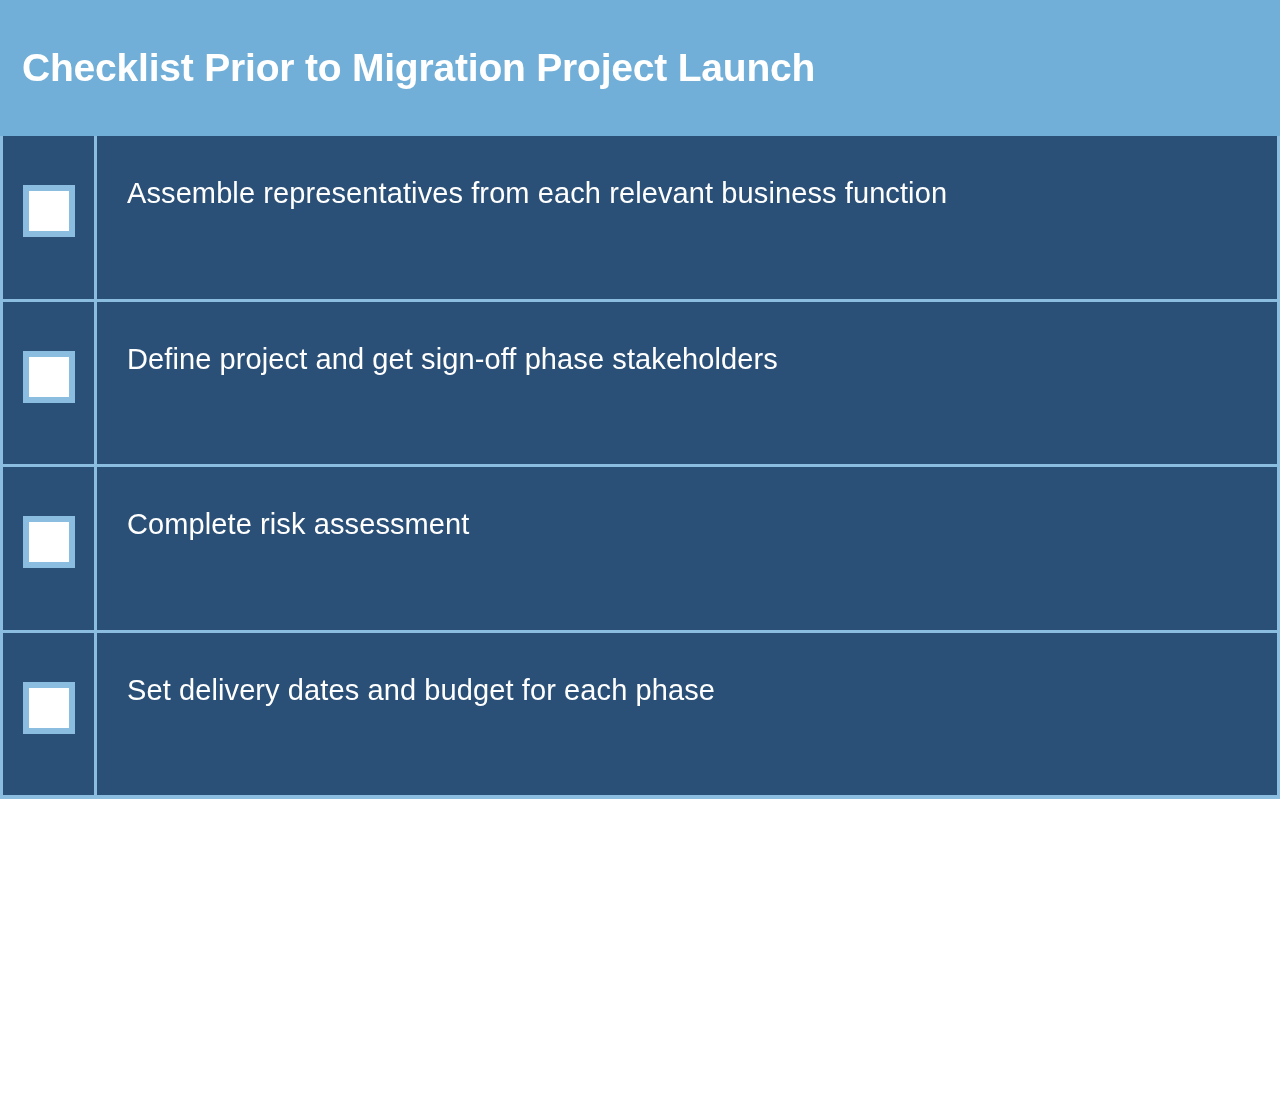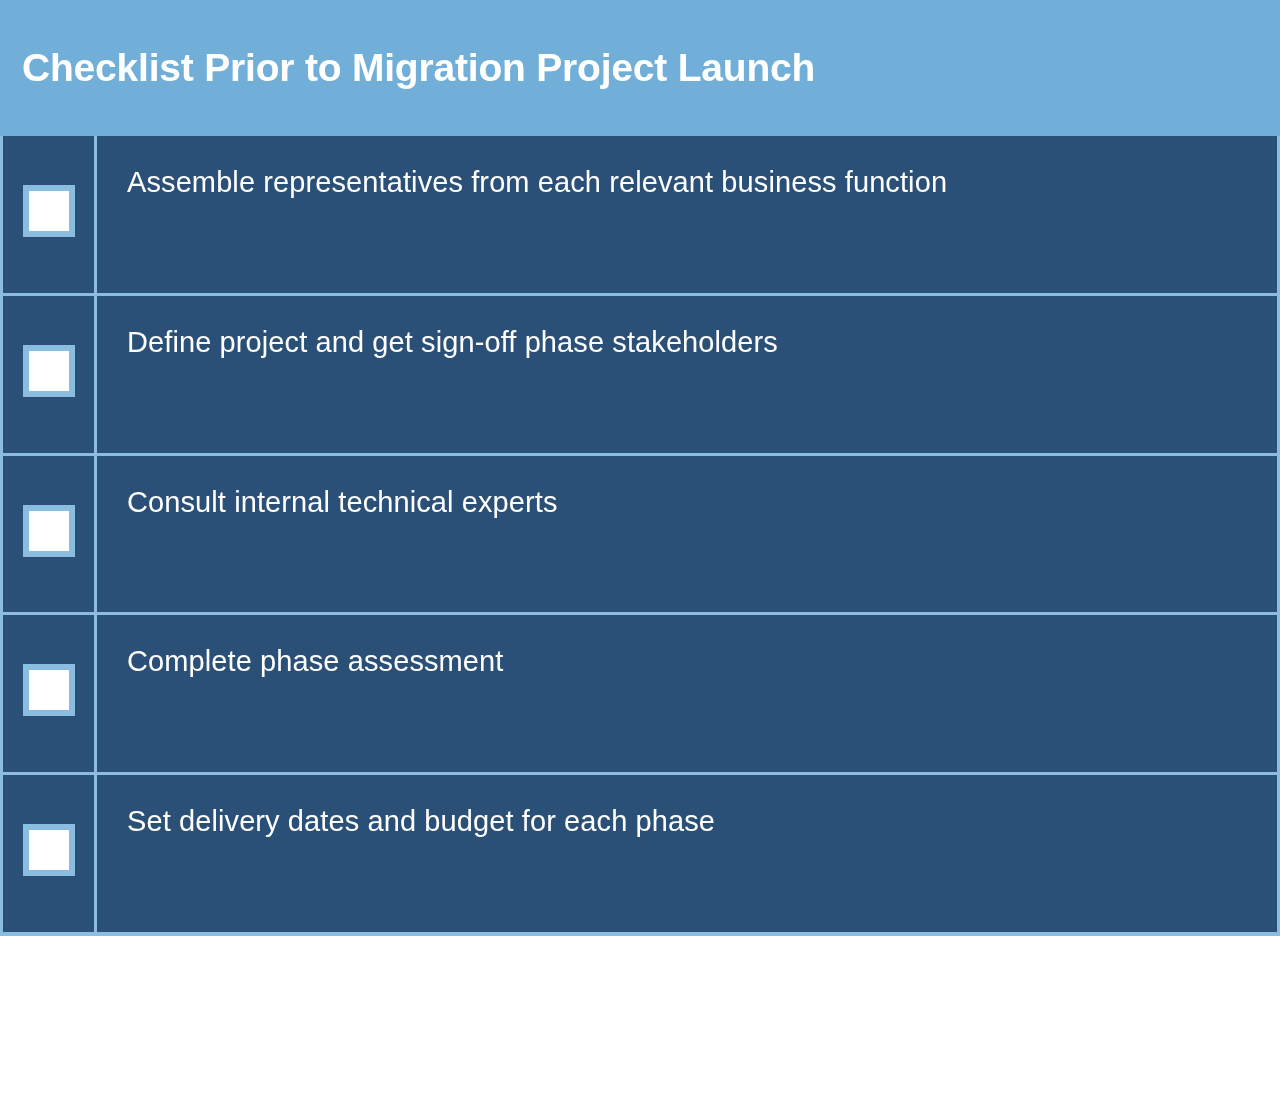--- a/index.html
+++ b/index.html
@@ -9,21 +9,21 @@
   }
   body {
     width: 1280px;
     height: 1118px;
     font-family: "Liberation Sans", sans-serif;
     overflow: hidden;
   }
 
   .checklist-card {
     width: 1280px;
-    height: 936px;
+    height: 799px;
     box-sizing: border-box;
     display: flex;
     flex-direction: column;
     background: #ffffff;
   }
 
   
   .card-header {
     background: #71afd8;
     height: 136px;
@@ -81,21 +81,21 @@
     width: 52px;
     height: 52px;
     box-sizing: border-box;
     background: #ffffff;
     border: 6px solid #8bbde0;
   }
 
   .label-cell {
     flex: 1 1 auto;
     box-sizing: border-box;
-    padding: 28px 18px 0 30px;
+    padding: 39px 18px 0 30px;
     min-width: 0;
   }
 
   .item-label {
     color: #ffffff;
     font-size: 29px;
     font-weight: normal;
     line-height: 1.25;
     letter-spacing: 0.1px;
   }
@@ -122,36 +122,28 @@
 
     <div class="checklist-row">
       <div class="check-cell">
         <div class="checkbox"></div>
       </div>
       <div class="label-cell">
         <div class="item-label">Define project and get sign-off phase stakeholders</div>
       </div>
     </div>
 
-    <div class="checklist-row">
-      <div class="check-cell">
-        <div class="checkbox"></div>
-      </div>
-      <div class="label-cell">
-        <div class="item-label">Consult internal technical experts</div>
-      </div>
-    </div>
 
 
     <div class="checklist-row">
       <div class="check-cell">
         <div class="checkbox"></div>
       </div>
       <div class="label-cell">
-        <div class="item-label">Complete phase assessment</div>
+        <div class="item-label">Complete risk assessment</div>
       </div>
     </div>
 
     <div class="checklist-row">
       <div class="check-cell">
         <div class="checkbox"></div>
       </div>
       <div class="label-cell">
         <div class="item-label">Set delivery dates and budget for each phase</div>
       </div>

